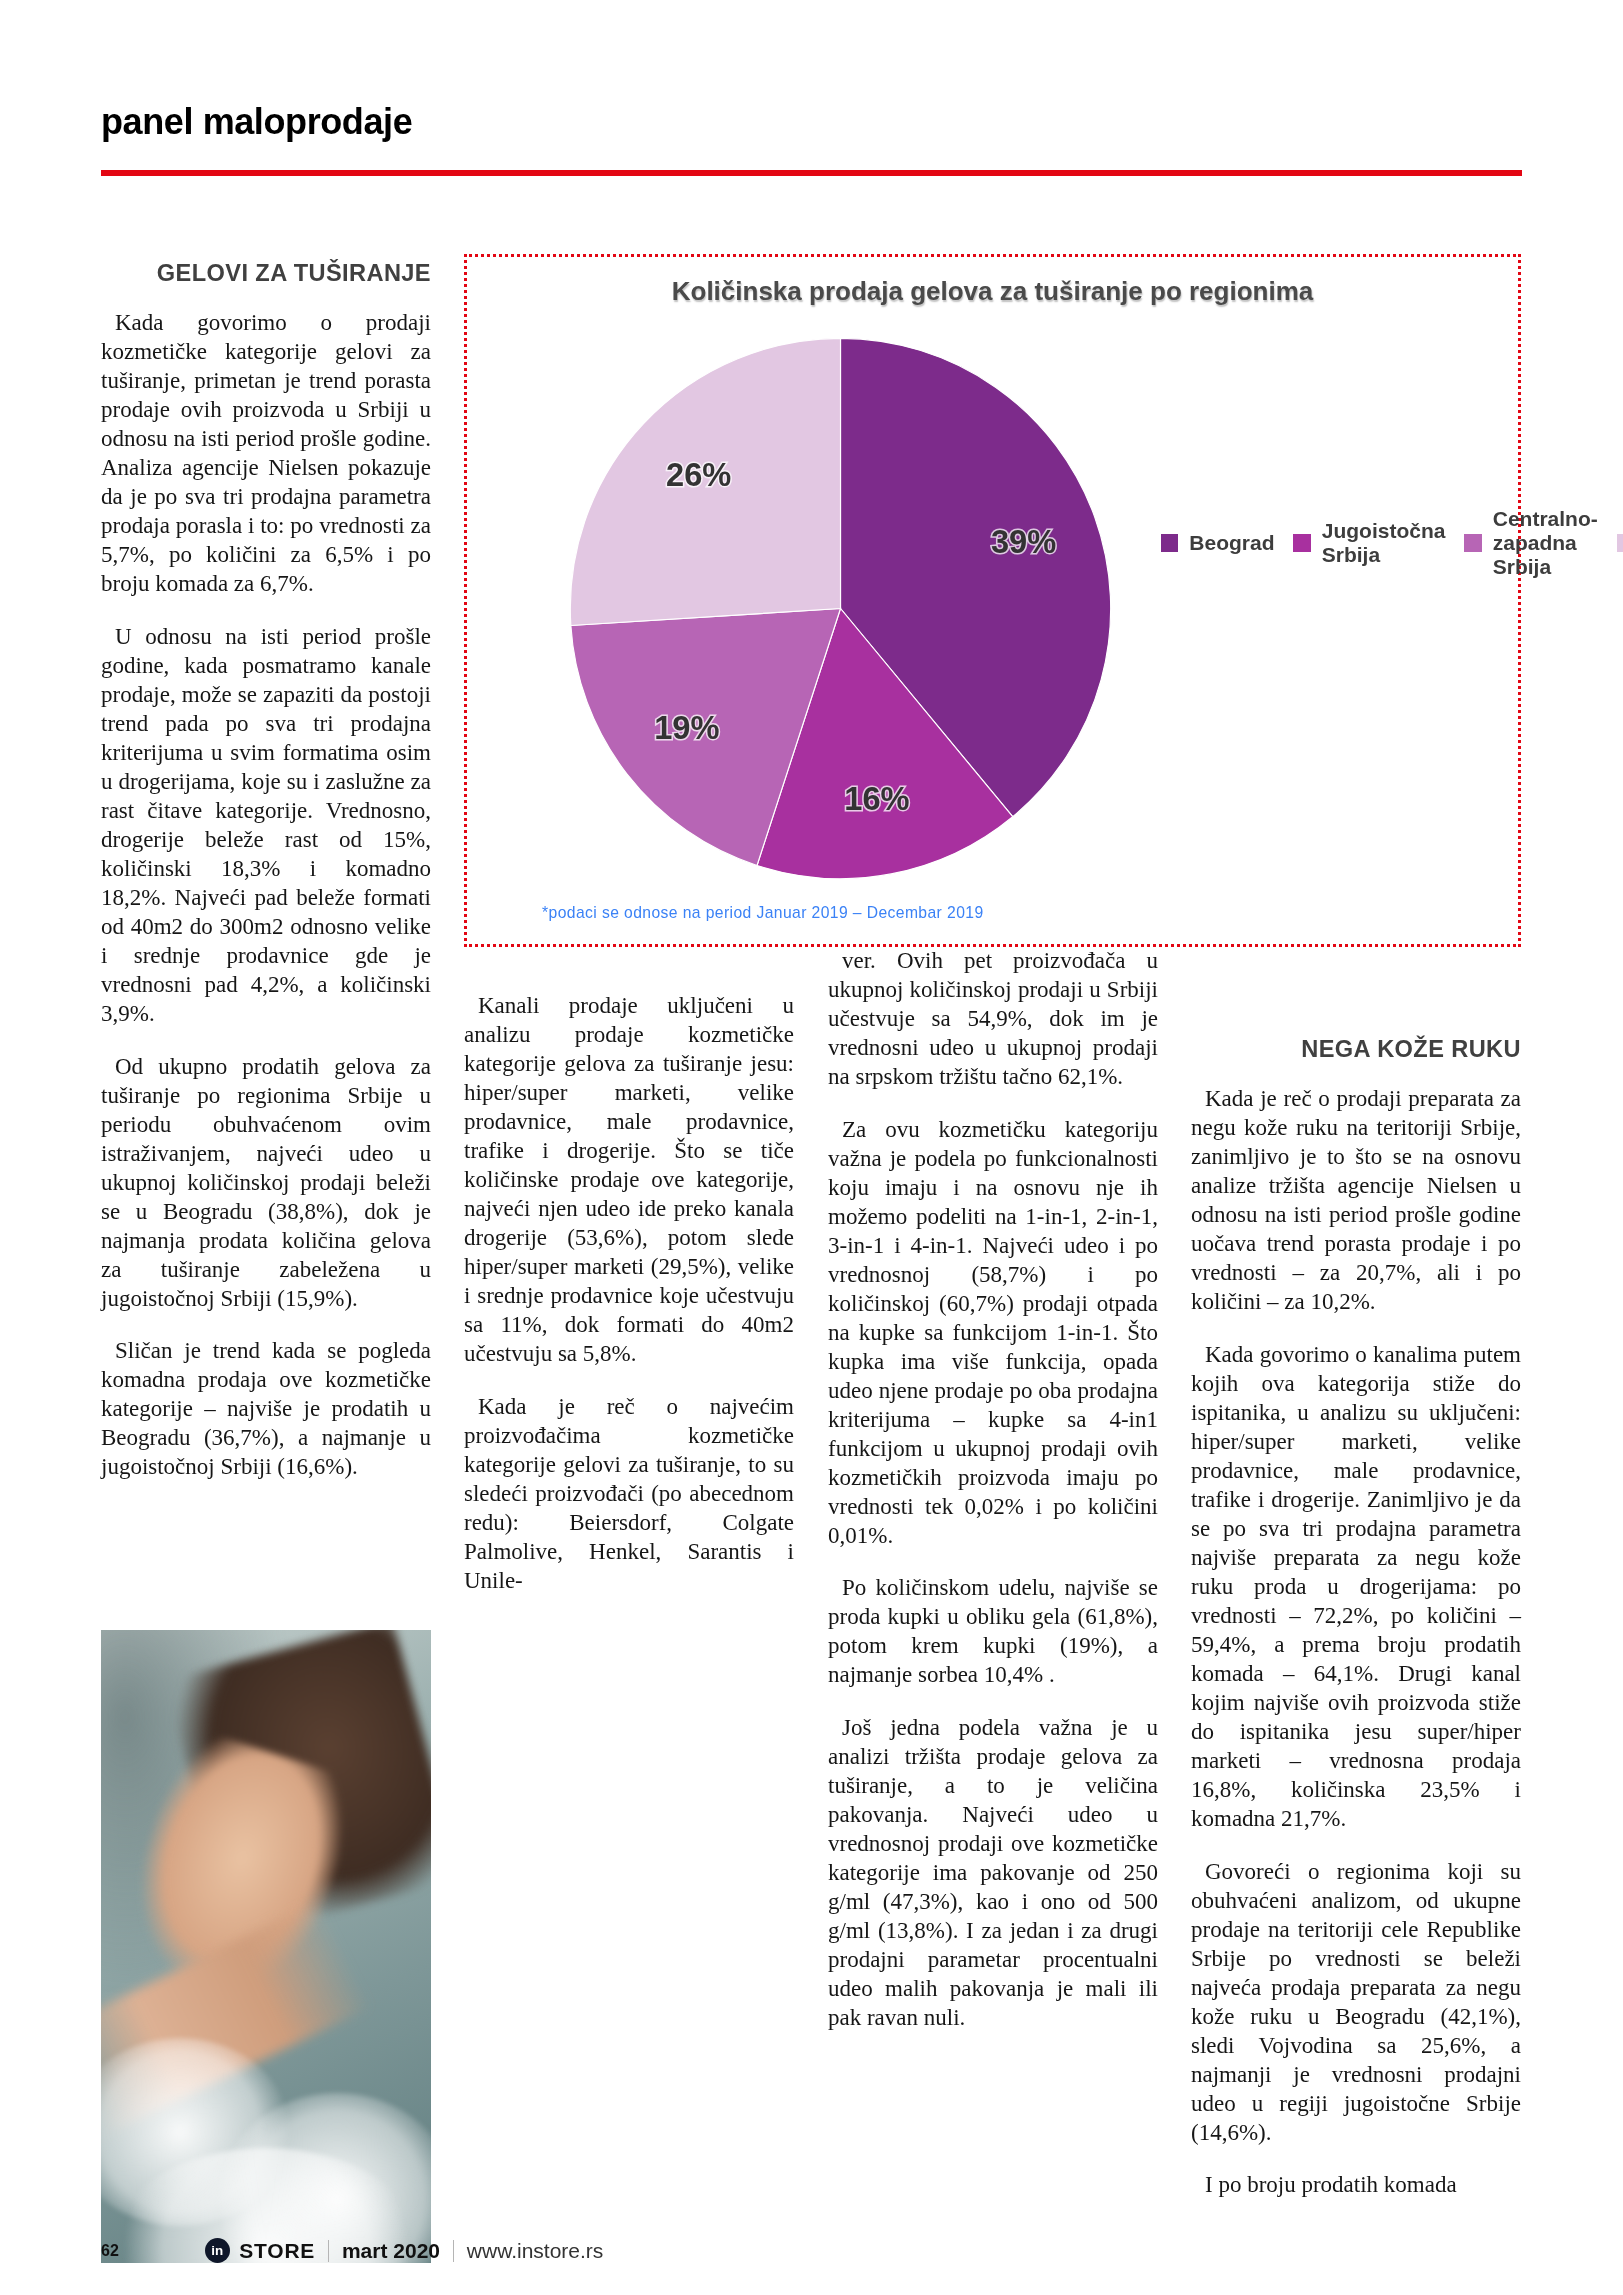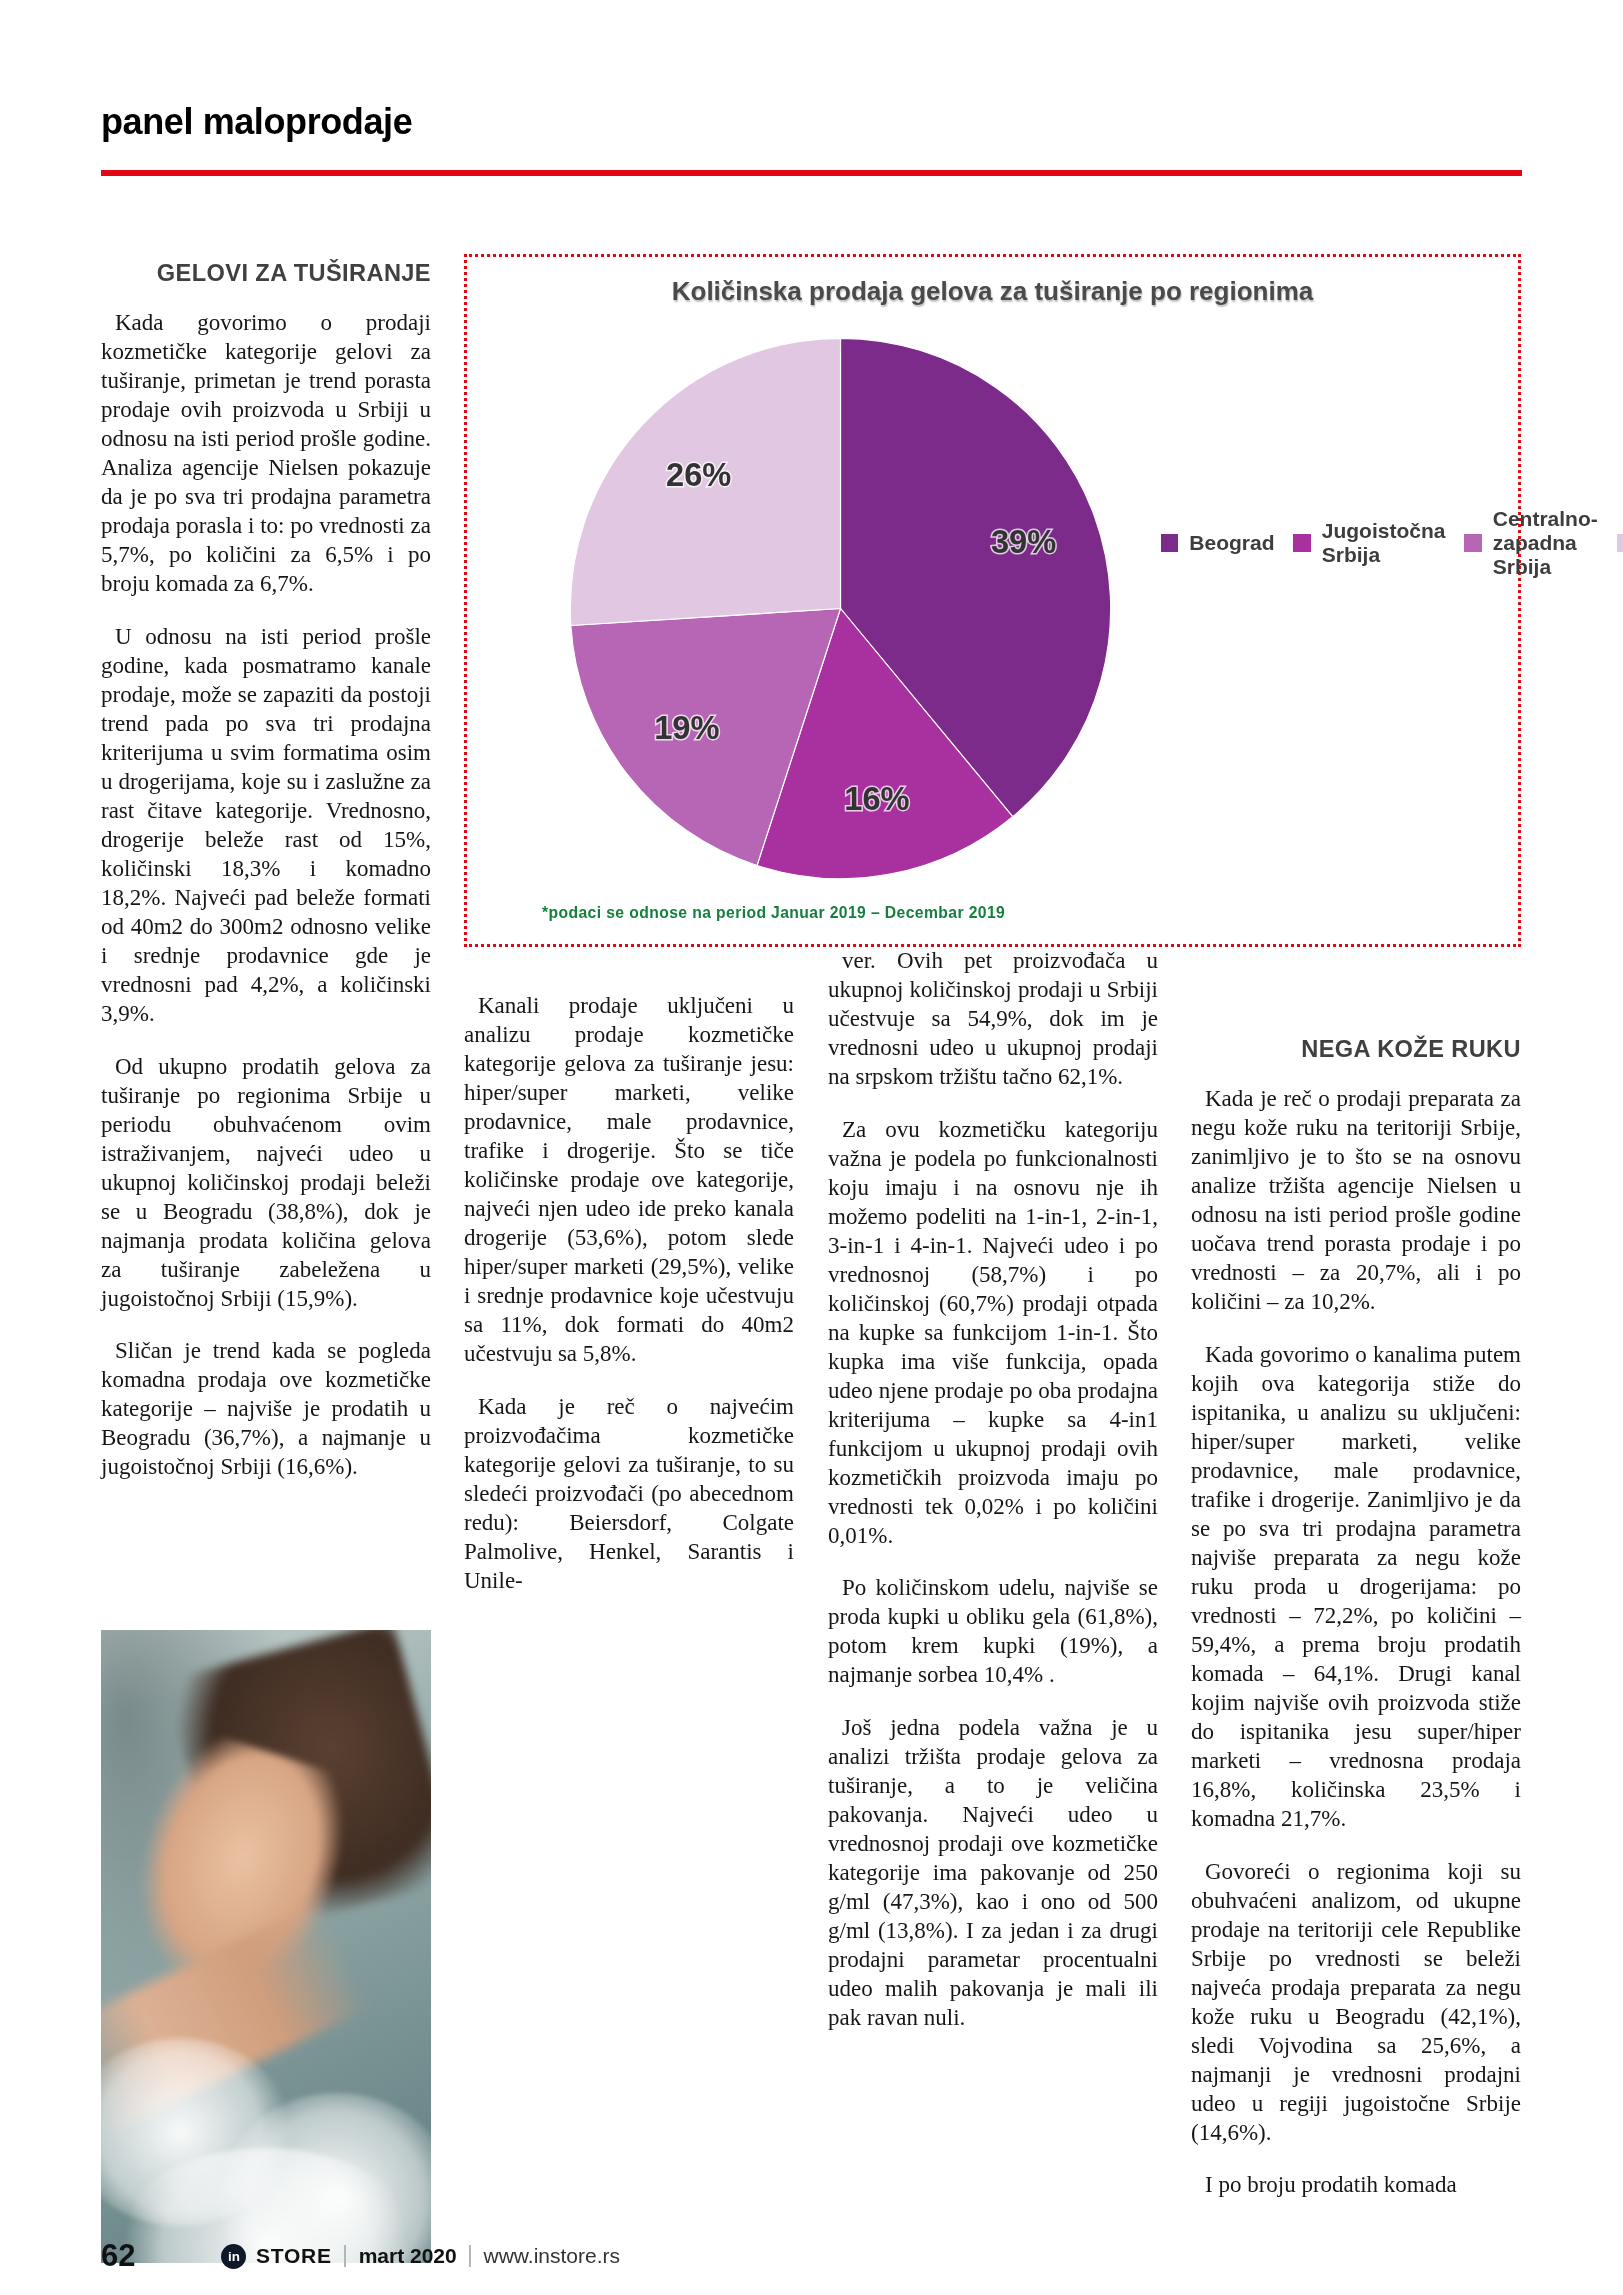--- a/index.html
+++ b/index.html
@@ -26,21 +26,21 @@
     font-family:"Liberation Sans",sans-serif; font-weight:bold; font-size:26px; color:#4a4a4a;
     text-shadow:0.8px 1.6px 1.6px rgba(0,0,0,0.25); }
   .pie { position:absolute; left:94px; top:72px; width:559px; height:559px; }
   .pie-label { font-family:"Liberation Sans",sans-serif; font-size:42px; font-weight:600;
     fill:#333333; paint-order:stroke; stroke:rgba(255,255,255,0.75); stroke-width:4px; }
   .legend { position:absolute; left:694px; top:250px; display:flex; flex-direction:row; gap:19px; }
   .legend-item { display:flex; align-items:center; gap:11px; }
   .legend-swatch { width:17.3px; height:17.3px; display:inline-block; flex:0 0 auto; }
   .legend-label { font-family:"Liberation Sans",sans-serif; font-size:21px; font-weight:600; color:#3d3d3d; }
   .chart-footnote { position:absolute; left:75px; top:647px; font-family:"Liberation Sans",sans-serif;
-    font-size:15.7px; color:#15803d; letter-spacing:0.4px;font-weight:bold; }
+    font-size:15.7px; color:#3b82f6; letter-spacing:0.4px; }
 
   .photo { position:absolute; left:101px; top:1630px; width:330px; height:633px; overflow:hidden;
     background:linear-gradient(155deg,#c6d0ce 0%,#9db1b0 30%,#7e9798 62%,#5e7c7e 100%); }
   .photo > div { position:absolute; }
   .ph-shade { left:-47px; top:-31px; width:236px; height:393px;
     background:radial-gradient(ellipse at 30% 30%, rgba(70,90,92,0.55) 0%, rgba(70,90,92,0) 70%); filter:blur(6.3px); }
   .ph-hair { left:94px; top:15.7px; width:236px; height:267px;
     background:radial-gradient(ellipse at 60% 40%, #5a4031 0%, #3e2c22 58%, rgba(62,44,34,0) 76%);
     filter:blur(4.7px); transform:rotate(-15deg); }
   .ph-face { left:43px; top:118px; width:188px; height:243px;
@@ -50,21 +50,21 @@
     background:linear-gradient(90deg, rgba(222,178,148,0) 0%, #ddb194 30%, #cf9d7c 70%, rgba(207,157,124,0) 100%);
     filter:blur(5.5px); transform:rotate(-26deg); }
   .ph-foam { background:radial-gradient(circle, rgba(255,255,255,0.95) 0%, rgba(255,255,255,0.55) 55%, rgba(255,255,255,0) 76%);
     filter:blur(2.4px); border-radius:50%; }
   .f1 { left:-31px; top:408px; width:220px; height:188px; }
   .f2 { left:118px; top:463px; width:236px; height:212px; }
   .f3 { left:7.9px; top:518px; width:314px; height:204px; }
 
   .footer { position:absolute; left:101px; top:2238px; width:1421px; display:flex; align-items:center;
     font-family:"Liberation Sans",sans-serif; font-size:21px; color:#111; }
-  .page-num { font-weight:bold; font-size:31px; margin-right:86px; }
+  .page-num { font-weight:bold; font-size:16px; margin-right:86px; }
   .logo-circle { width:25px; height:25px; border-radius:50%; background:#0f172a; color:#fff;
     display:inline-flex; align-items:center; justify-content:center; font-weight:bold; font-size:13.4px;
     margin-right:9.4px; flex:0 0 auto; }
   .brand { font-weight:bold; letter-spacing:0.8px; }
   .sep { width:1.6px; height:22px; background:#b5b5b5; margin:0 12.6px; }
   .issue { font-weight:bold; }
   .site { color:#333; }
 </style>
 </head>
 <body>

